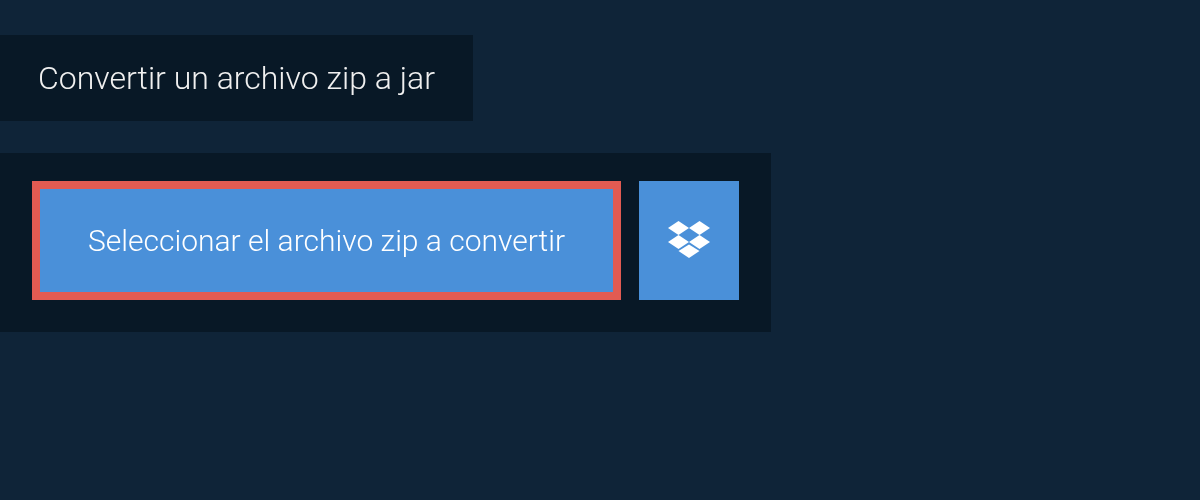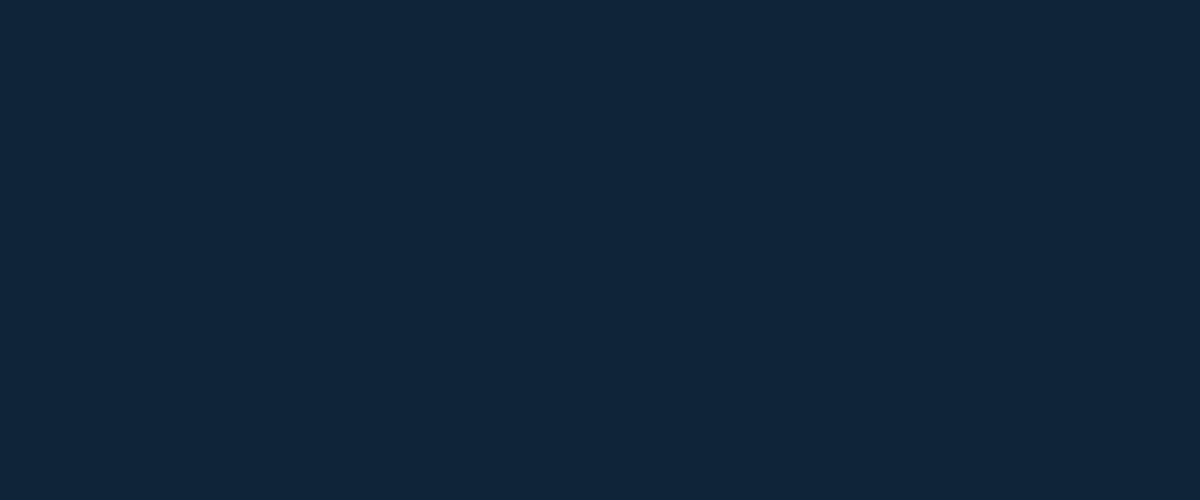--- a/index.html
+++ b/index.html
@@ -60,13 +60,30 @@
     }
     .dropbox-icon {
       width: 42px;
       height: 40px;
     }
   </style>
 </head>
 <body>
 
 <div class="container">
+  <div class="title-tab">
+    <span>Convertir un archivo zip a jar</span>
+  </div>
+  <div class="button-area">
+    <div class="select-button">
+      <span>Seleccionar el archivo zip a convertir</span>
+    </div>
+    <div class="dropbox-button">
+      <svg class="dropbox-icon" viewBox="0 0 42 40" fill="#ffffff">
+        <path d="M10.5 0 L0 7 L10.5 14 L21 7 Z"></path>
+        <path d="M31.5 0 L21 7 L31.5 14 L42 7 Z"></path>
+        <path d="M0 21 L10.5 14 L21 21 L10.5 28 Z"></path>
+        <path d="M21 21 L31.5 14 L42 21 L31.5 28 Z"></path>
+        <path d="M10.5 30 L21 23.5 L31.5 30 L21 37 Z"></path>
+      </svg>
+    </div>
+  </div>
 </div>
 
 </body></html>

